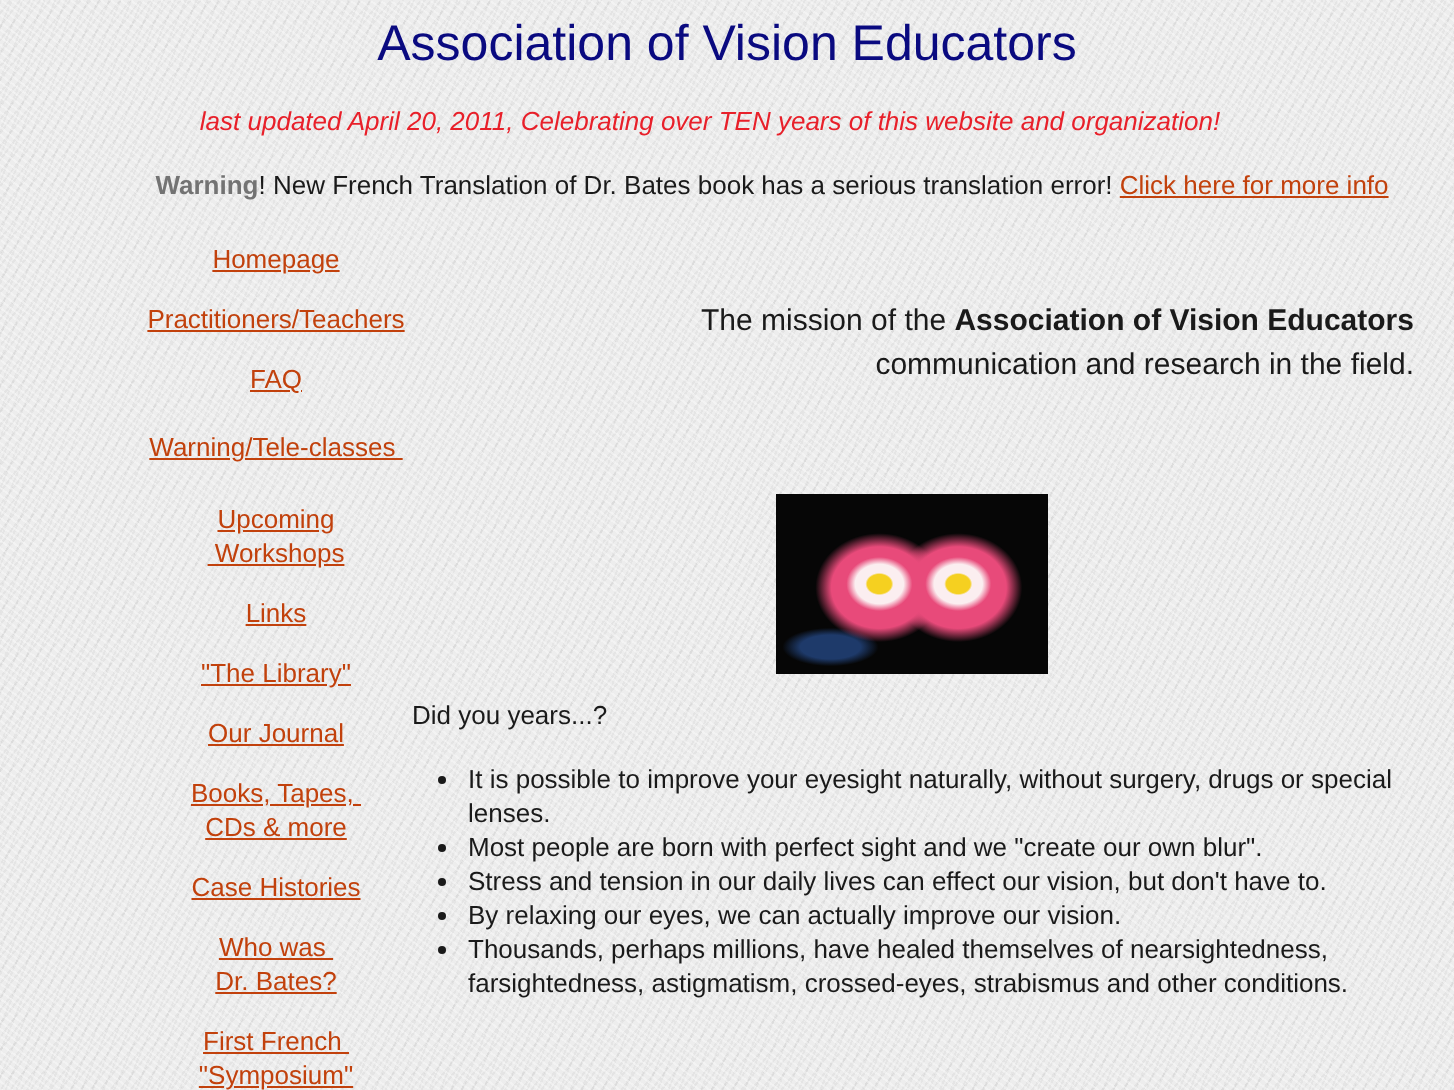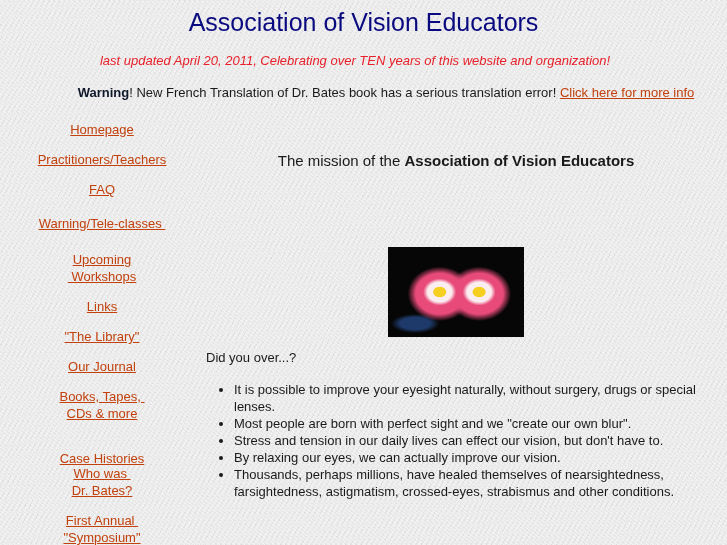--- a/index.html
+++ b/index.html
@@ -18,31 +18,31 @@
       font-size: 25px; color: #0a0a80; line-height: 32px;
     }
     .updated {
       position: absolute; left: 0; top: 53px; width: 710px; text-align: center;
       font-size: 13px; font-style: italic; color: #e8202a;
     }
     .warning {
       position: absolute; left: 0; top: 85px; width: 727px; text-align: center;
       font-size: 13px; color: #1a1a1a;
     }
-    .warning .warn-word { color: #0f172a; font-weight: bold; margin-left: 45px; }
+    .warning .warn-word { color: #737373; font-weight: bold; margin-left: 45px; }
     a, .link { color: #c2410c; text-decoration: underline; cursor: pointer; }
 
     .sidebar {
       position: absolute; left: 0; top: 120px; width: 204px; text-align: center;
       font-size: 13px; line-height: 17px;
     }
-    .sidebar .nav-item { position: absolute; left: 0; width: 204px; text-align: center; }
+    .sidebar .nav-item { position: absolute; left: 0; width: 204px; text-align: center; padding-left: 36px; }
 
     .mission {
-      position: absolute; left: 205px; top: 150px; width: 502px; text-align: center;
+      position: absolute; left: 205px; top: 150px; width: 502px; text-align: right;
       font-size: 15px; line-height: 22px; color: #1a1a1a;
     }
     .mission b { font-weight: bold; }
 
     .flower {
       position: absolute; left: 388px; top: 247px; width: 136px; height: 90px;
       background:
         radial-gradient(ellipse 10px 8px at 38% 50%, #f5d020 0 60%, transparent 70%),
         radial-gradient(ellipse 10px 8px at 67% 50%, #f5d020 0 60%, transparent 70%),
         radial-gradient(ellipse 22px 18px at 38% 50%, #fbeef0 0 55%, transparent 75%),
@@ -77,32 +77,33 @@
 <nav class="sidebar">
   <div class="nav-item" style="top:1px"><a>Homepage</a></div>
   <div class="nav-item" style="top:31px"><a>Practitioners/Teachers</a></div>
   <div class="nav-item" style="top:61px"><a>FAQ</a></div>
   <div class="nav-item" style="top:95px"><a style="white-space:pre">Warning/Tele-classes </a></div>
   <div class="nav-item" style="top:131px"><a>Upcoming</a><br><a style="white-space:pre"> Workshops</a></div>
   <div class="nav-item" style="top:178px"><a>Links</a></div>
   <div class="nav-item" style="top:208px"><a>"The Library"</a></div>
   <div class="nav-item" style="top:238px"><a>Our Journal</a></div>
   <div class="nav-item" style="top:268px"><a style="white-space:pre">Books, Tapes, </a><br><a>CDs &amp; more</a></div>
-  <div class="nav-item" style="top:330px"><a>Case Histories</a></div>
+  <div class="nav-item" style="top:315px"><a>Case Histories</a></div>
   <div class="nav-item" style="top:345px"><a style="white-space:pre">Who was </a><br><a>Dr. Bates?</a></div>
-  <div class="nav-item" style="top:392px"><a style="white-space:pre">First Annual </a><br><a>"Symposium"</a></div>
+  <div class="nav-item" style="top:392px"><a style="white-space:pre">First French </a><br><a>"Symposium"</a></div>
 </nav>
 
 <div class="mission">
   <div><span>The mission of the </span><b>Association of Vision Educators</b></div>
+  <div>communication and research in the field.</div>
 </div>
 
 <div class="flower" title="pink columbine flowers on black background"></div>
 
-<div class="didyouknow">Did you over...?</div>
+<div class="didyouknow">Did you years...?</div>
 
 <ul class="facts">
   <li>It is possible to improve your eyesight naturally, without surgery, drugs or special lenses.</li>
   <li>Most people are born with perfect sight and we "create our own blur".</li>
   <li>Stress and tension in our daily lives can effect our vision, but don't have to.</li>
   <li>By relaxing our eyes, we can actually improve our vision.</li>
   <li>Thousands, perhaps millions, have healed themselves of nearsightedness, farsightedness, astigmatism, crossed-eyes, strabismus and other conditions.</li>
 </ul>
 
 </body></html>

